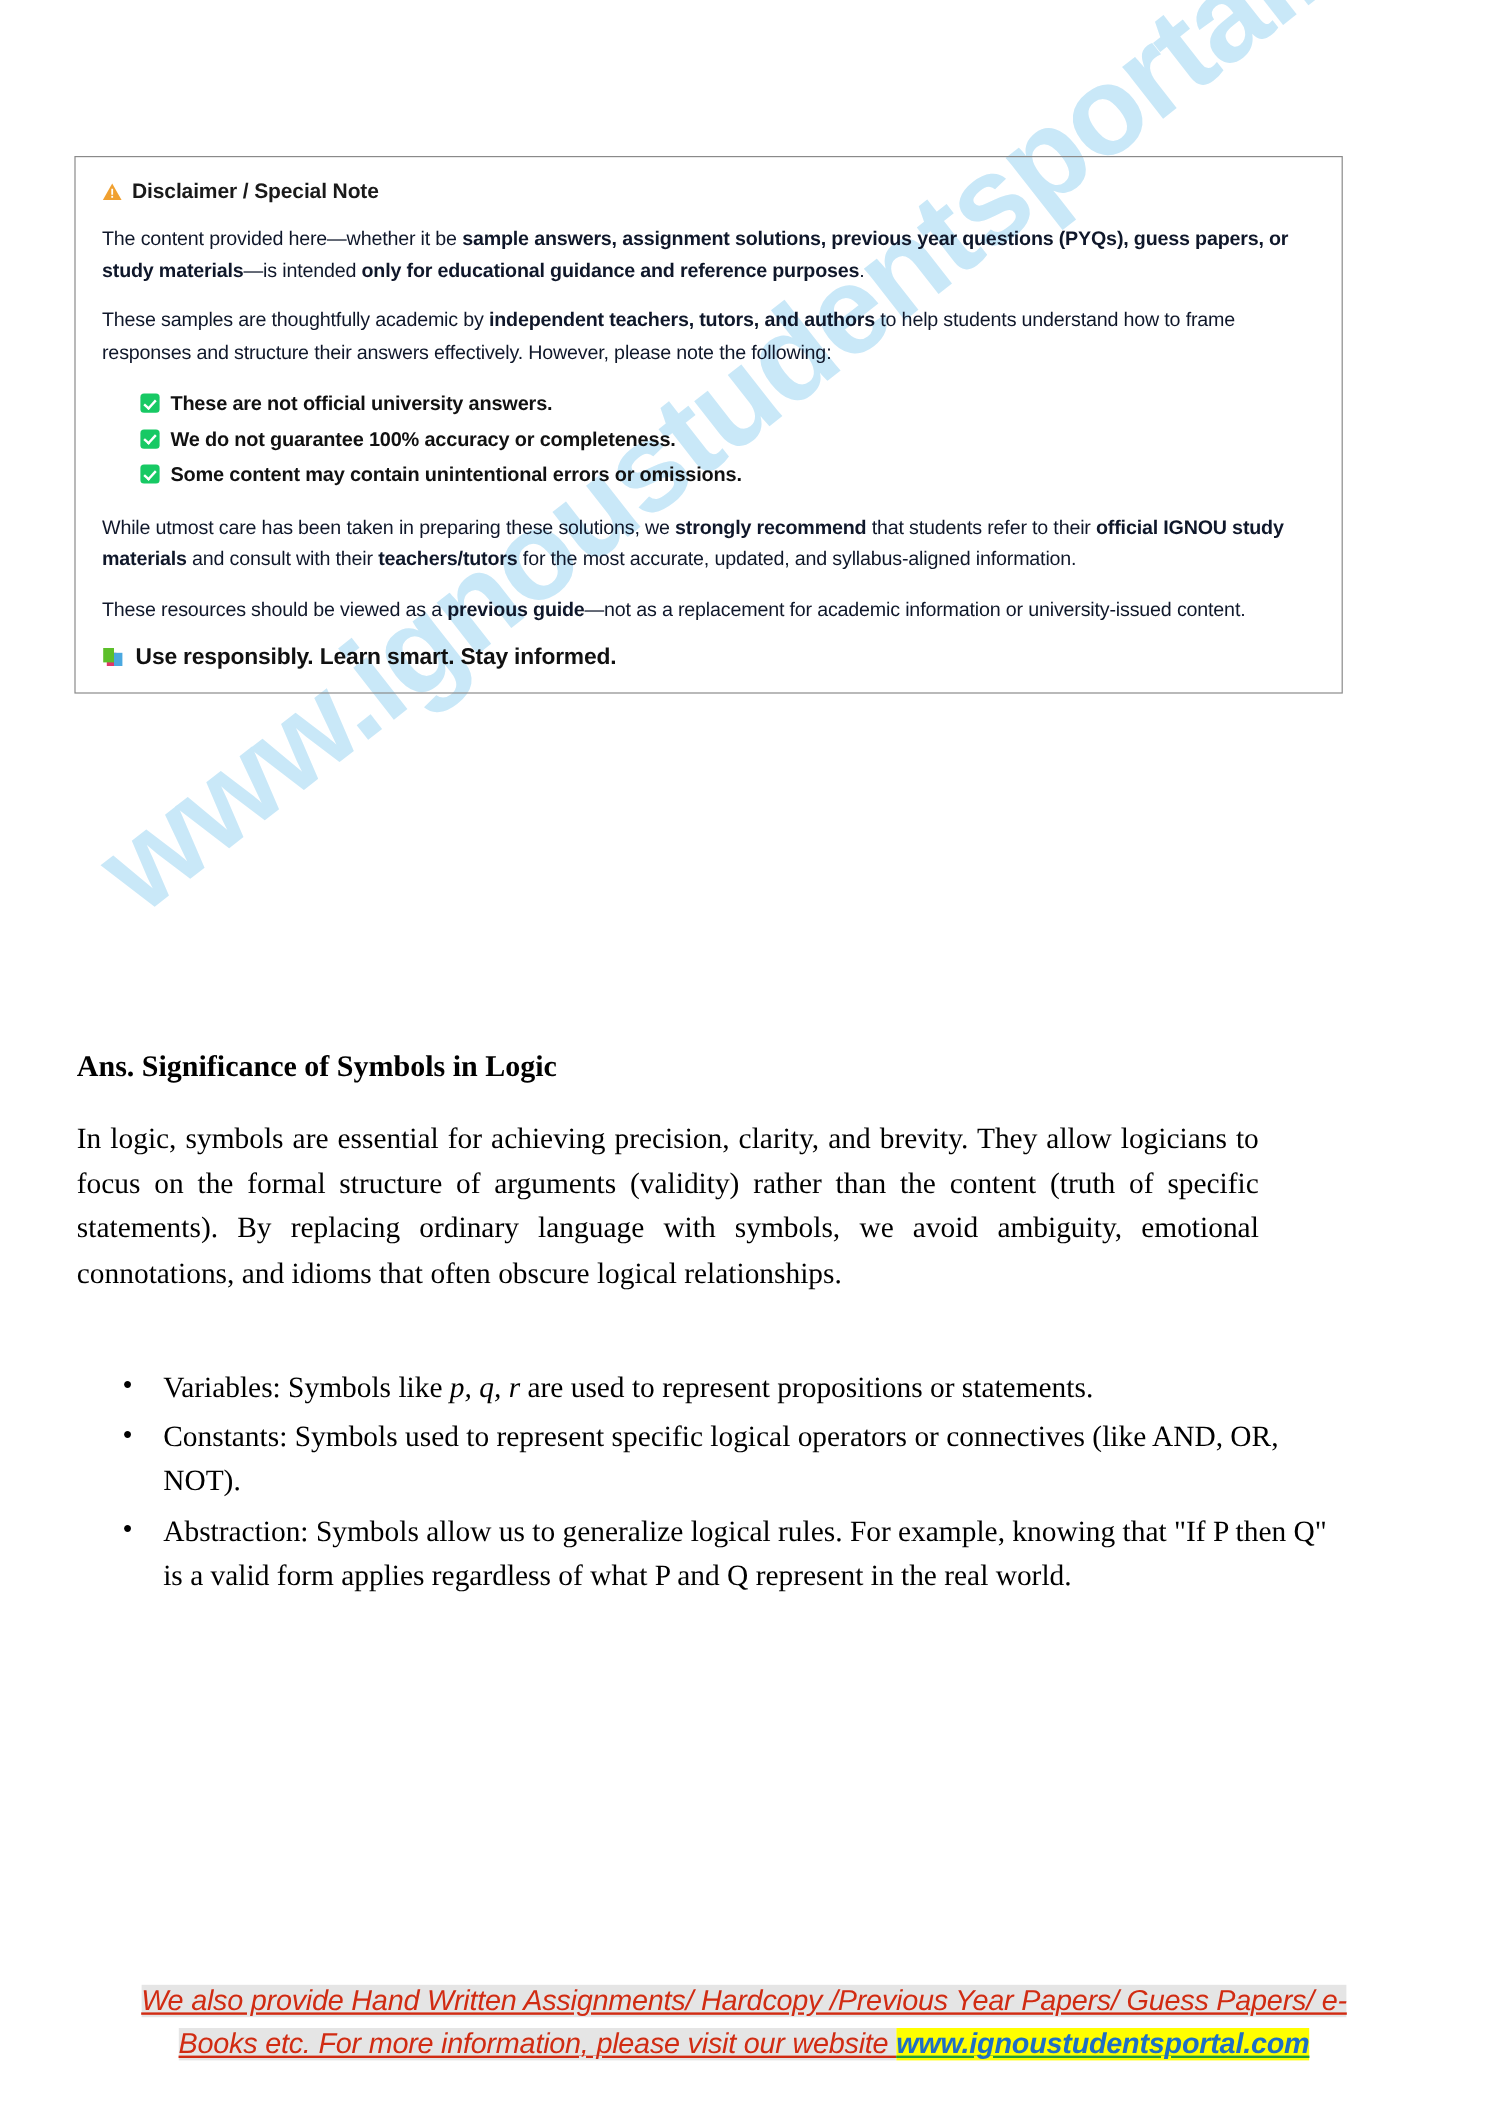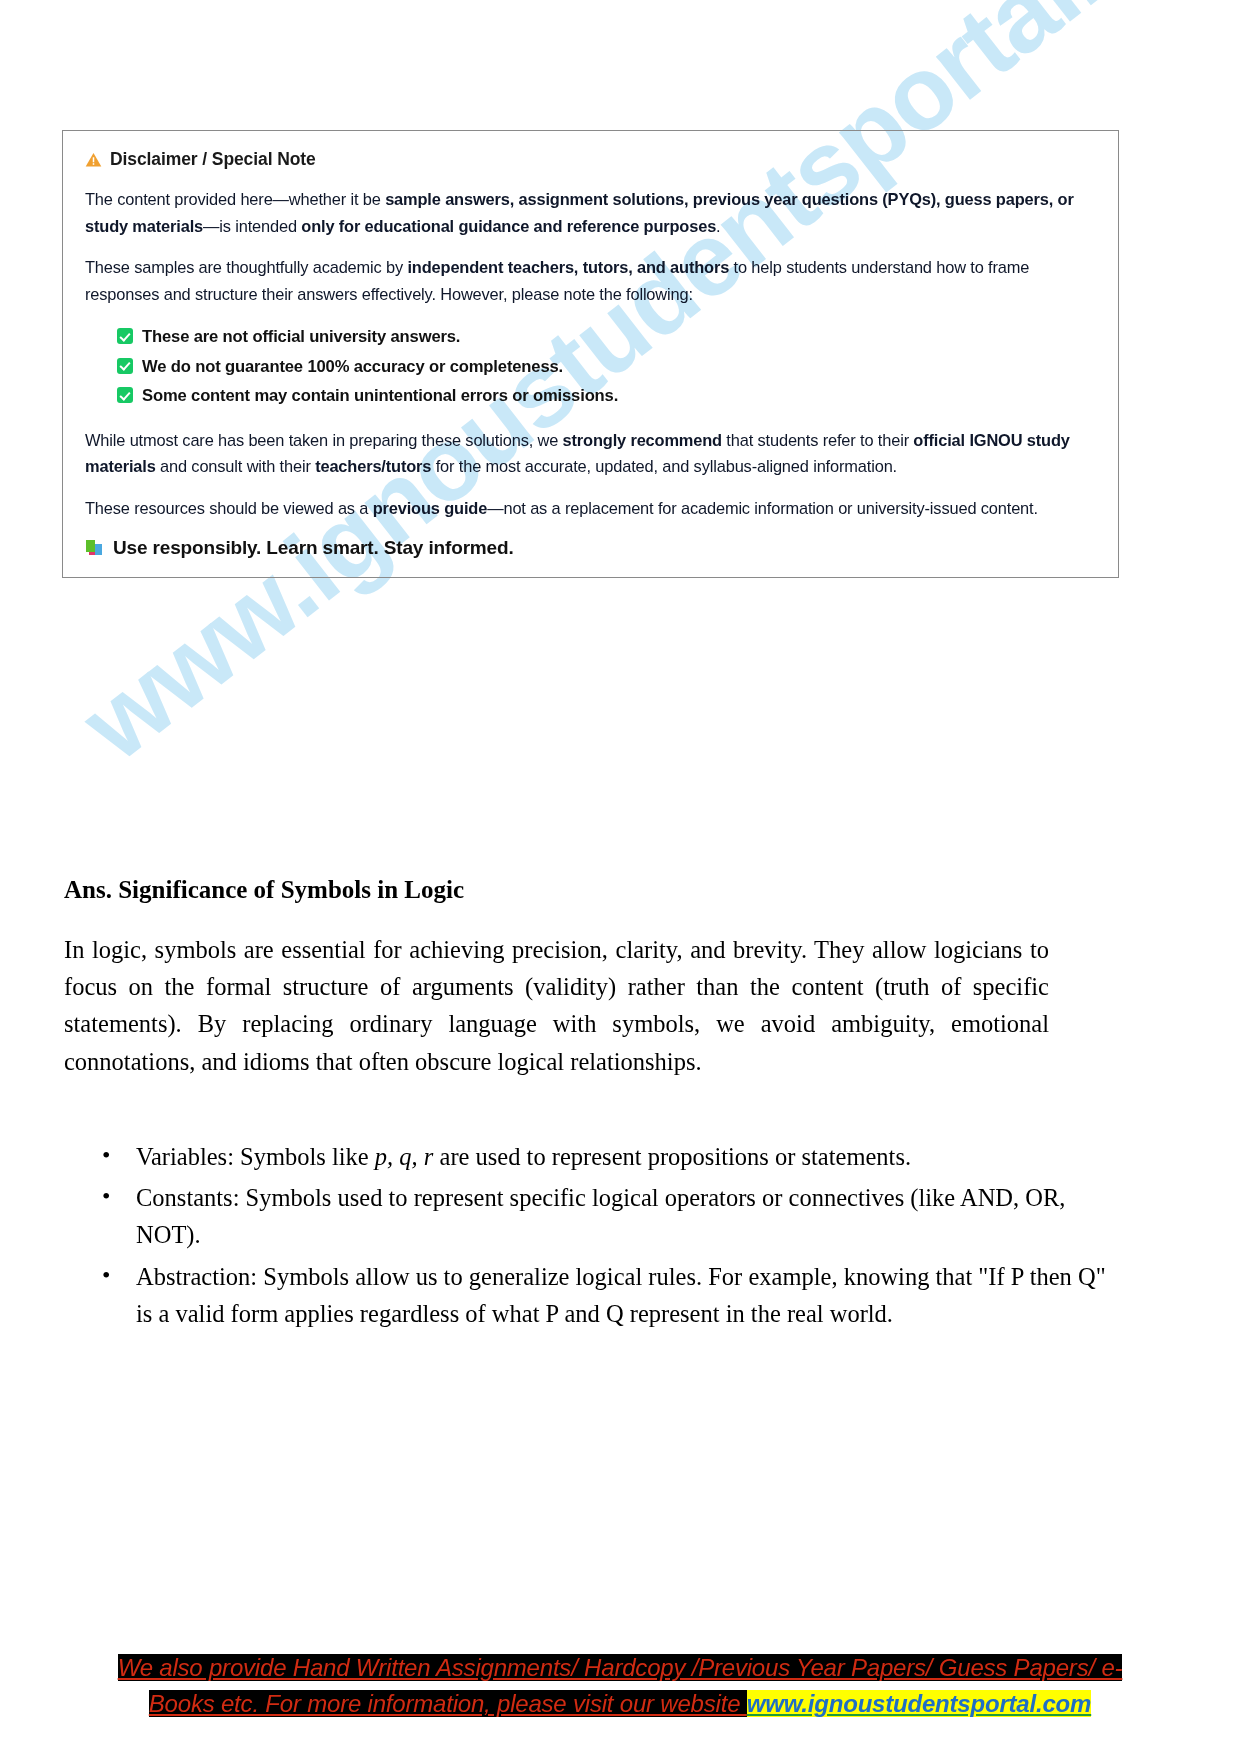--- a/index.html
+++ b/index.html
@@ -219,21 +219,21 @@
     text-align: center;
     font-family: "Liberation Sans", sans-serif;
     font-size: 24px;
     font-style: italic;
     font-weight: 400;
     line-height: 1.52;
     letter-spacing: -0.2px;
   }
   .fb-inner { display: inline; }
   .fb-red {
-    background: #000000;
+    background: #e5e5e5;
     color: #d12b12;
     text-decoration: underline;
     text-decoration-color: #d12b12;
     text-underline-offset: 2px;
     box-decoration-break: clone;
     -webkit-box-decoration-break: clone;
   }
   .fb-url {
     background: #ffff00;
     color: #1f6fc4;

